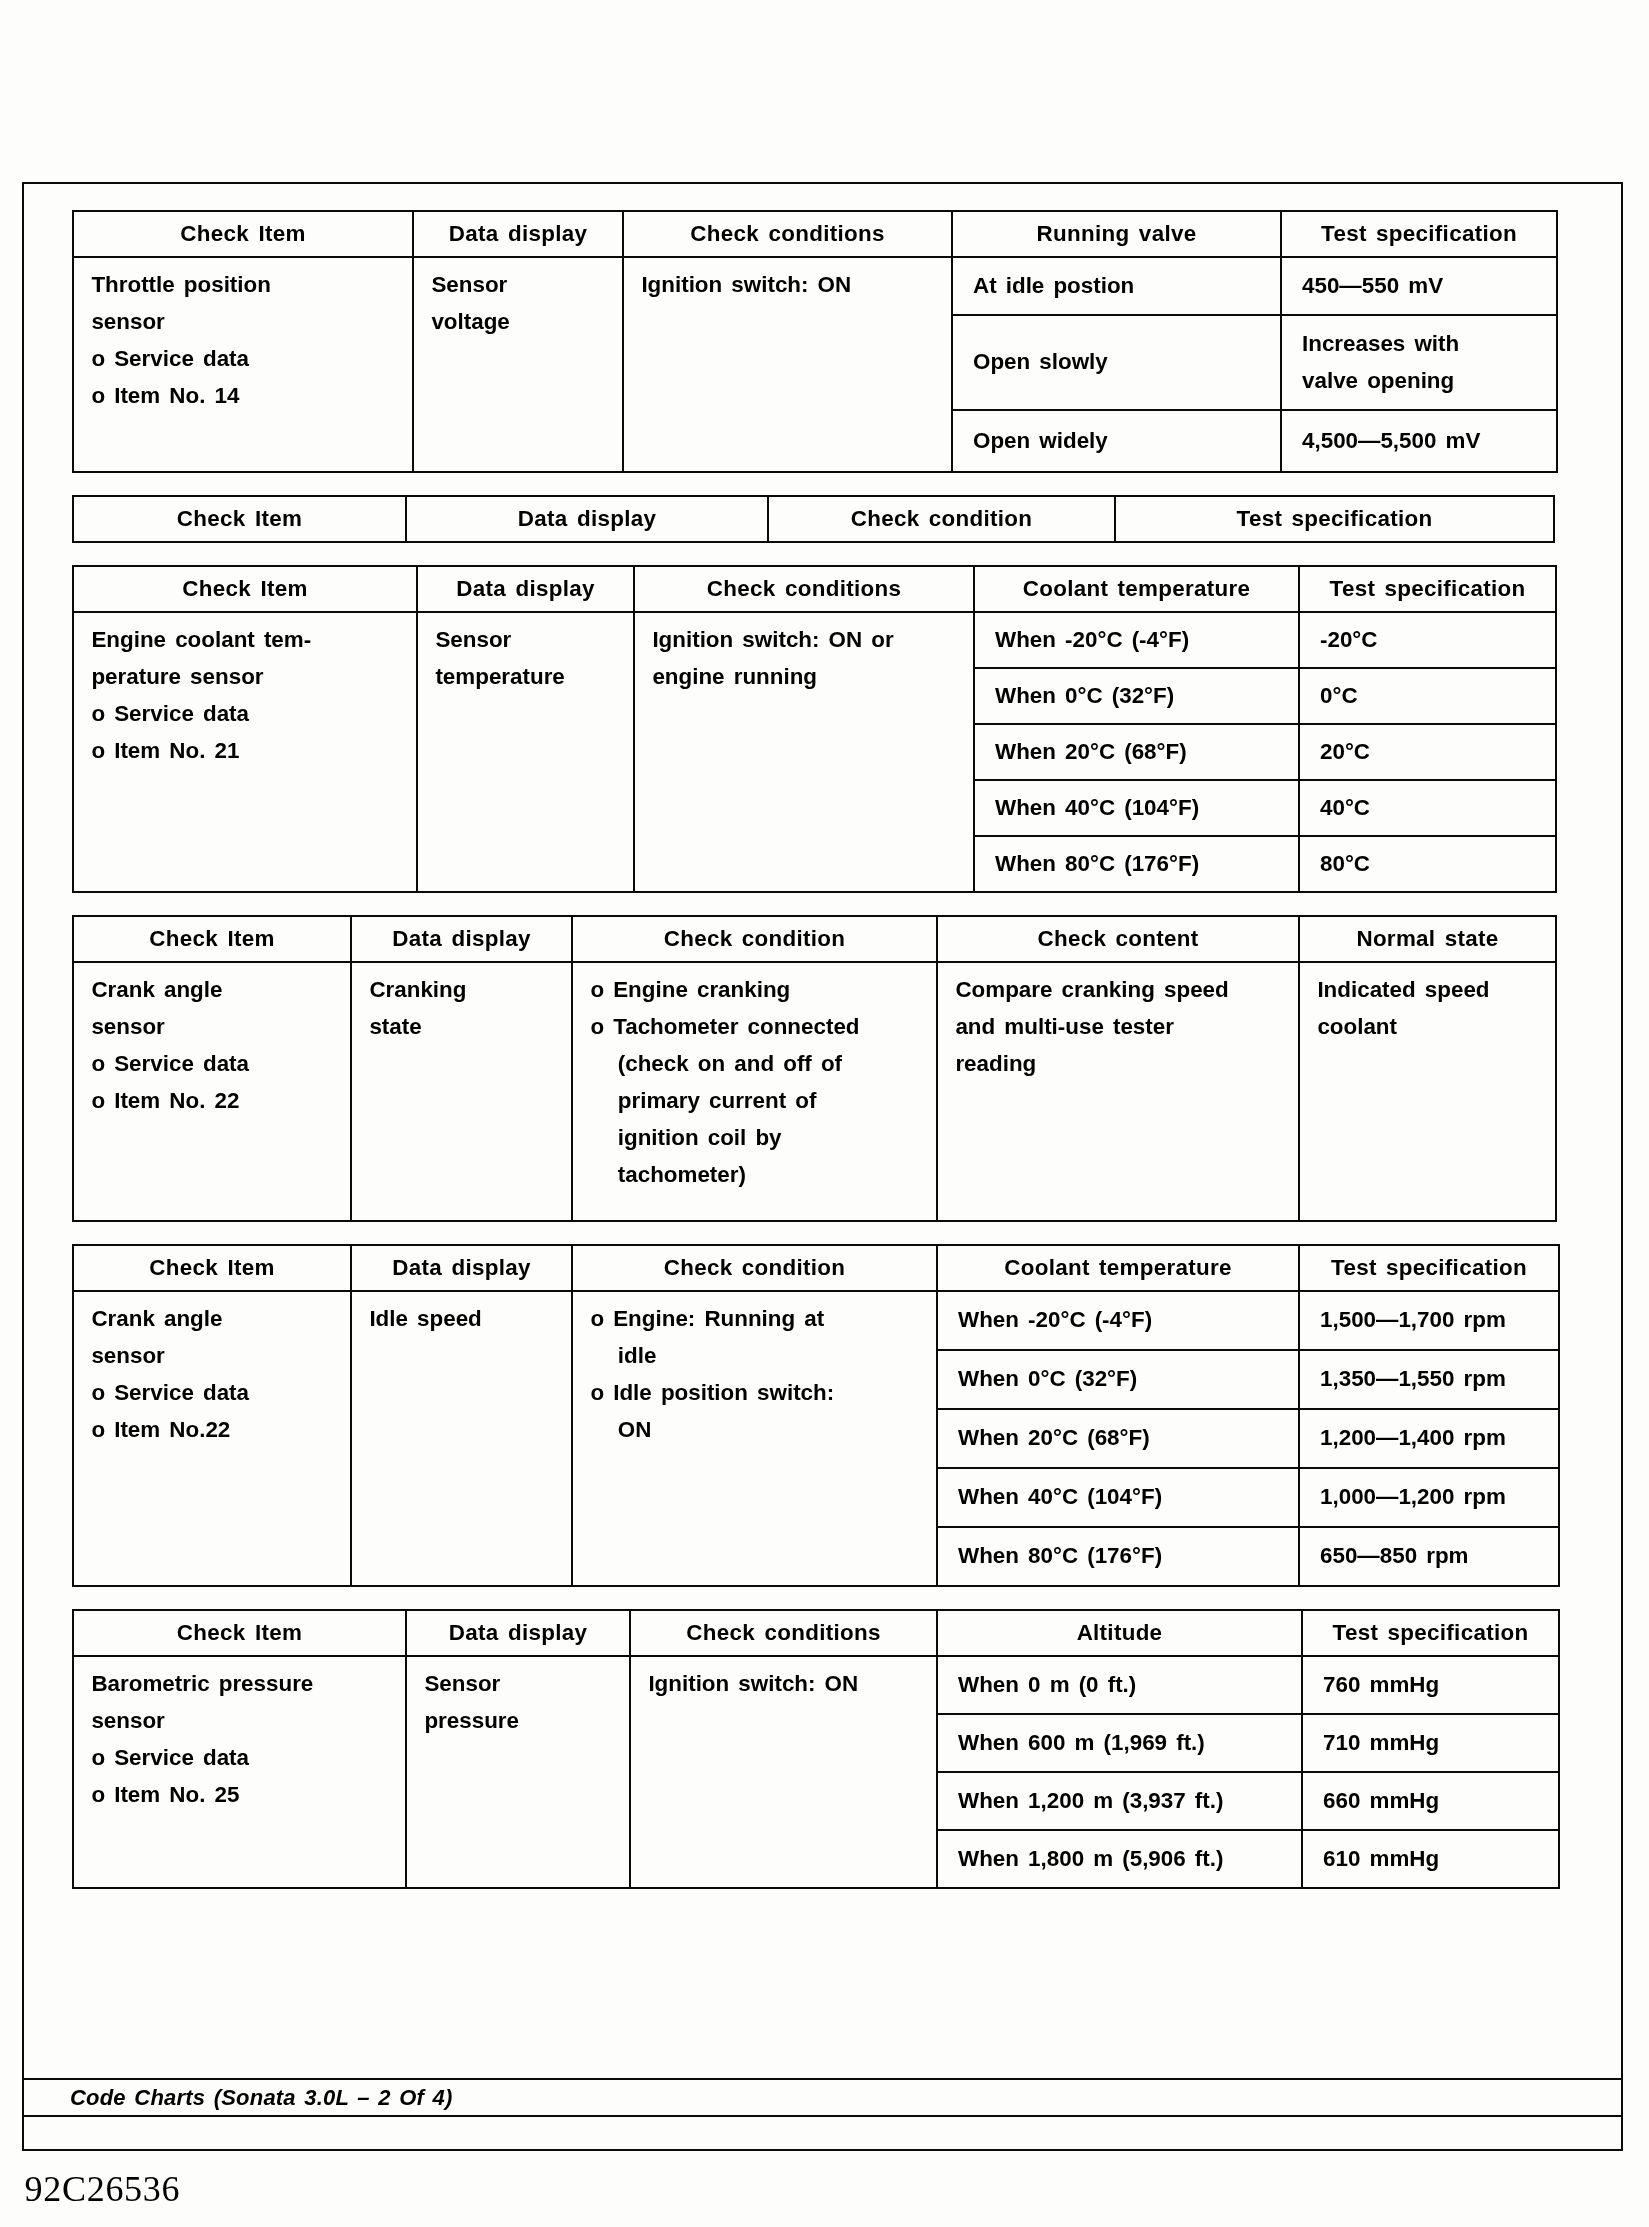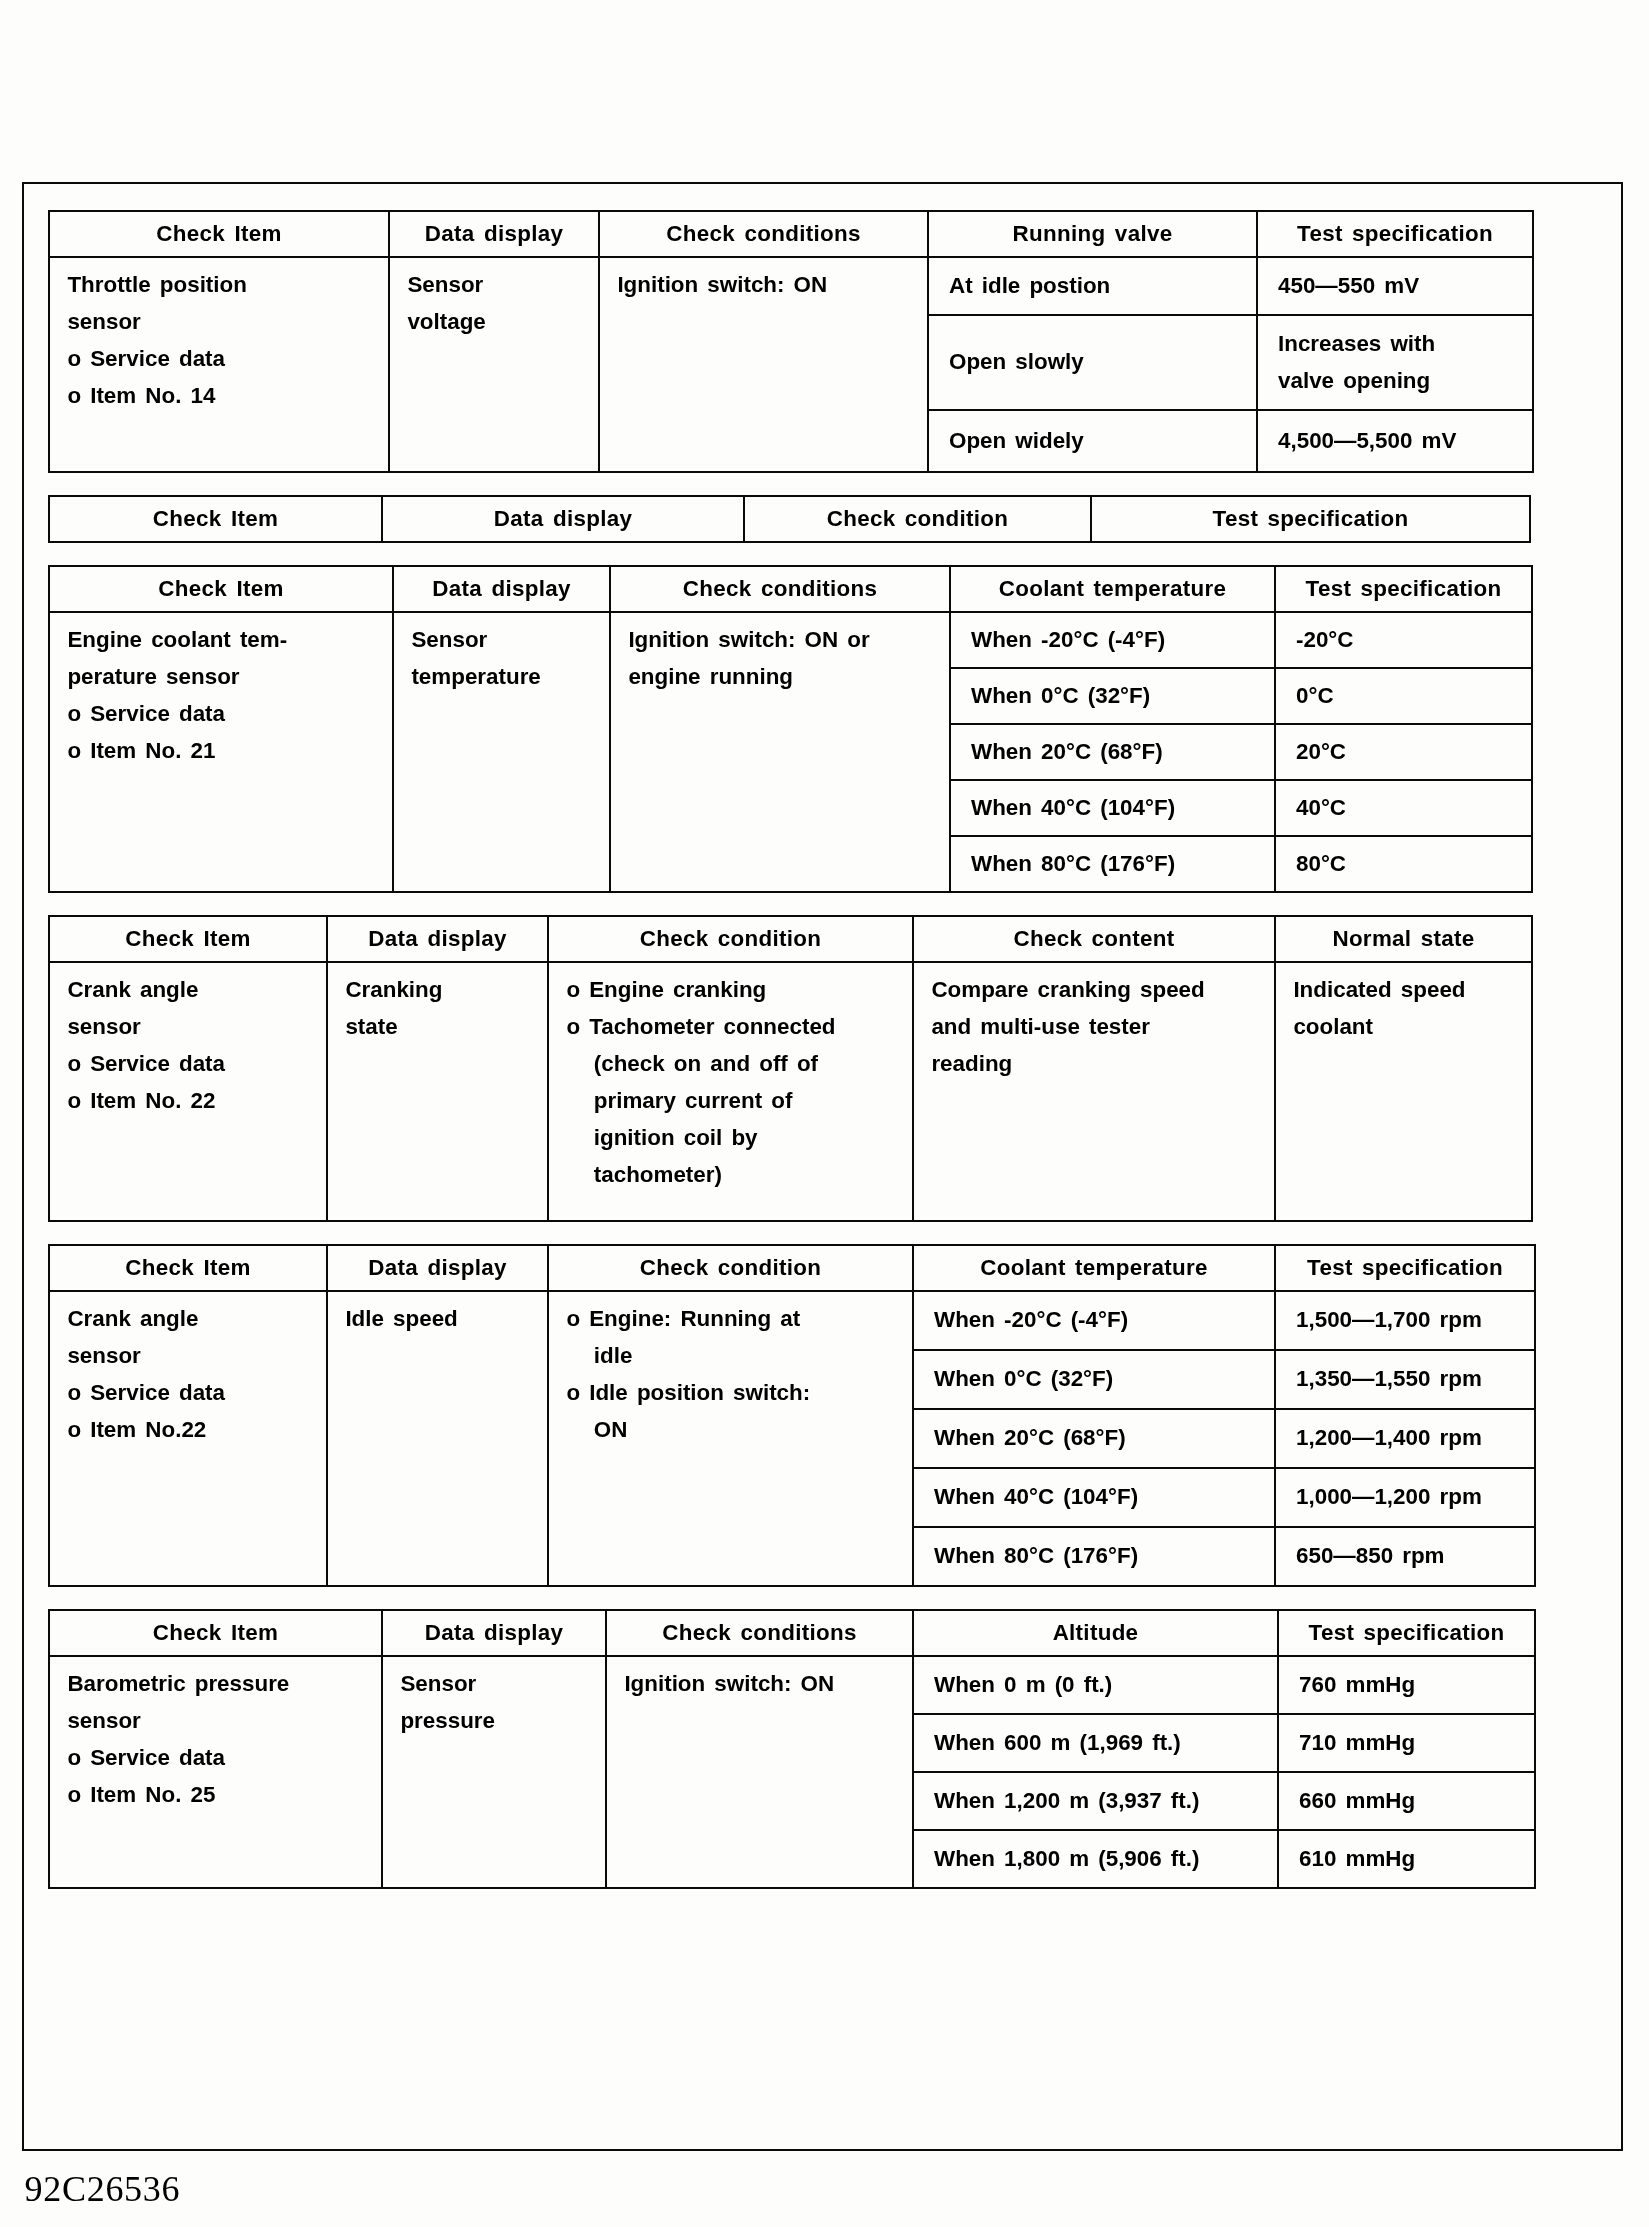--- a/index.html
+++ b/index.html
@@ -19,21 +19,21 @@
     left: 22px;
     top: 182px;
     width: 1601px;
     height: 1969px;
     border: 2.9px solid #0a0a0a;
     padding-top: 26px;
   }
   table.chart {
     border-collapse: collapse;
     table-layout: fixed;
-    margin-left: 24px;
+    margin-left: 48px;
     margin-bottom: 22px;
     word-spacing: 2.9px;
   }
   .chart th, .chart td {
     border: 2.9px solid #0a0a0a;
     font-size: 22.4px;
     line-height: 1.65;
     font-weight: 700;
   }
   .chart th {
@@ -312,17 +312,20 @@
         <td class="mid">When 1,200 m (3,937 ft.)</td>
         <td class="mid">660 mmHg</td>
       </tr>
       <tr style="height:58px">
         <td class="mid">When 1,800 m (5,906 ft.)</td>
         <td class="mid">610 mmHg</td>
       </tr>
     </tbody>
       </table>
 
+    <div class="caption-bar">
+      <span class="caption-text">Code Charts (Sonata 3.0L  –  2 Of 4)</span>
+    </div>
   </div>
 
   <div class="photo-code">92C26536</div>
 </div>
 
 
 </body></html>

